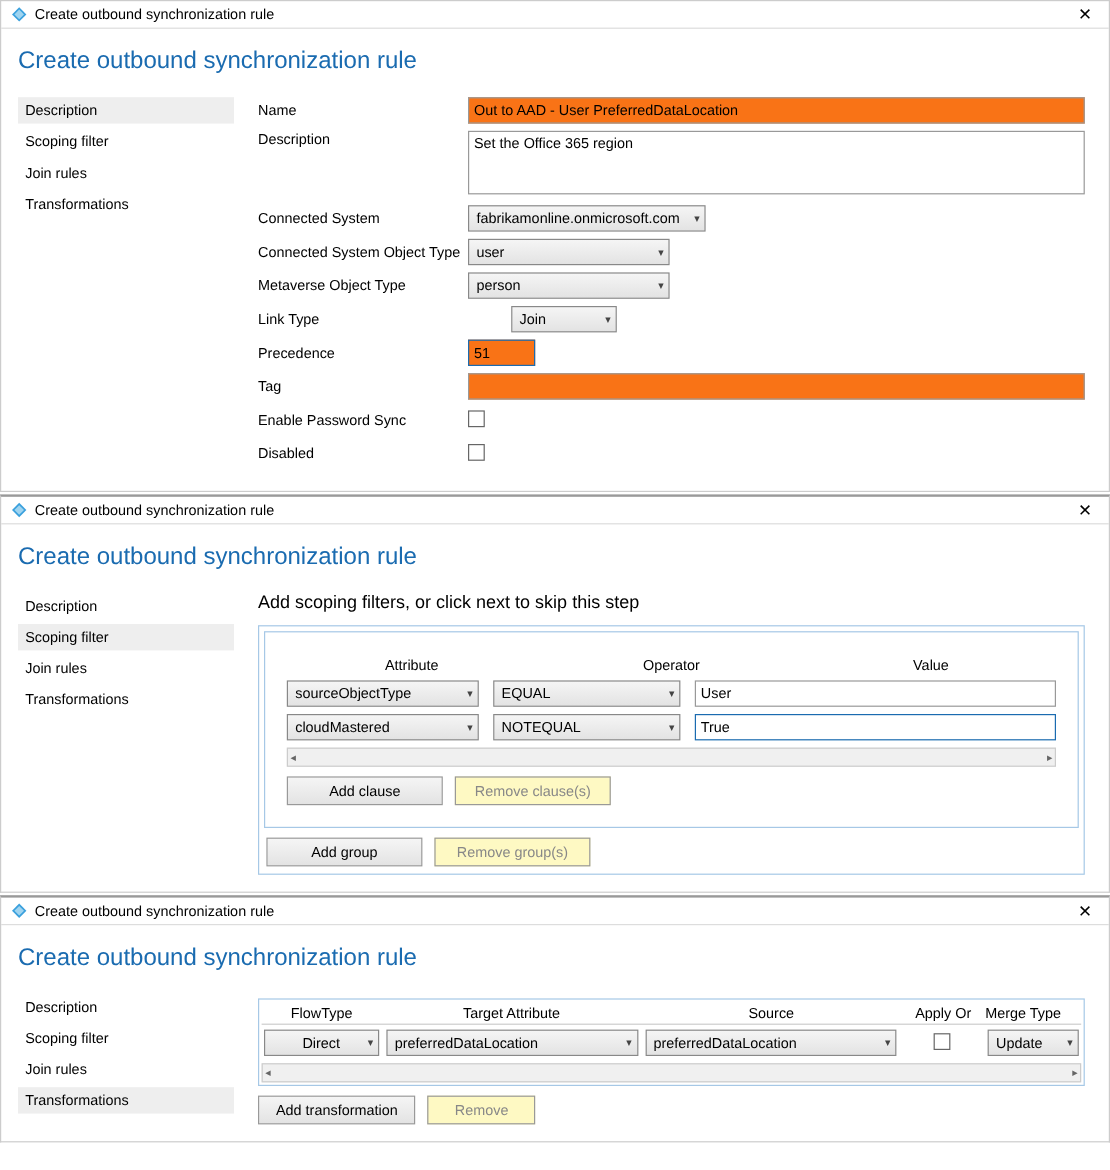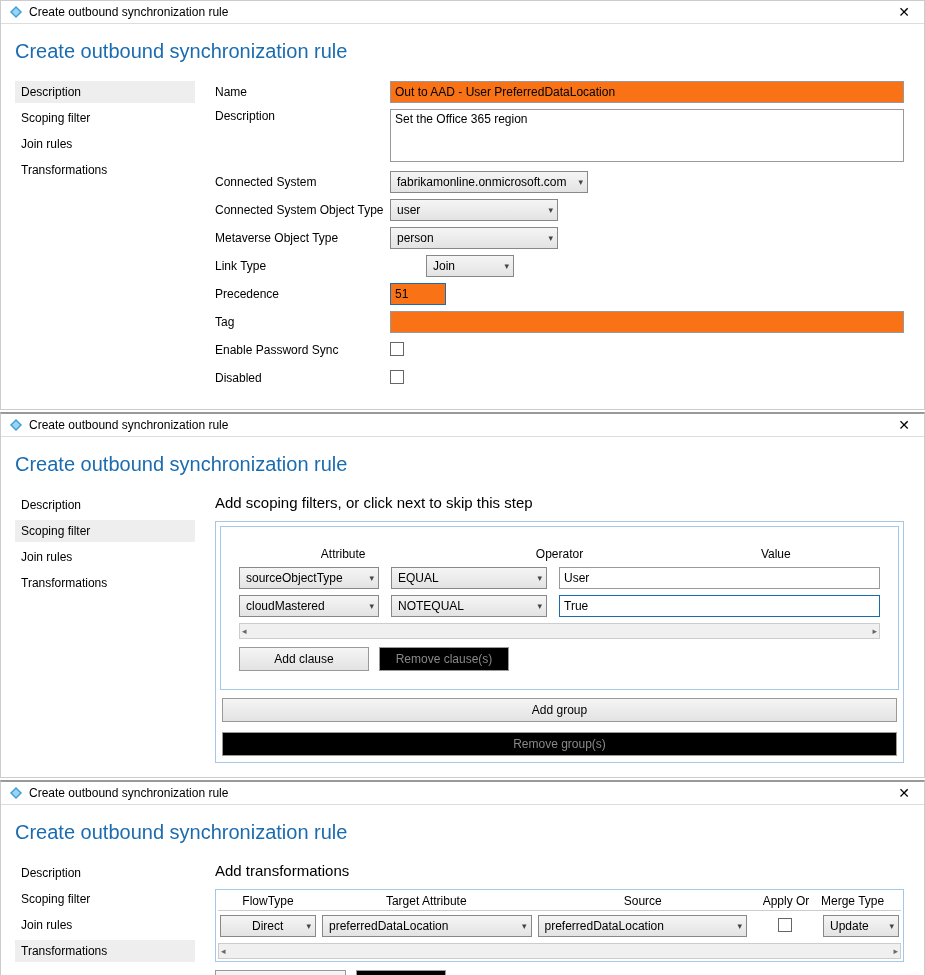--- a/index.html
+++ b/index.html
@@ -137,21 +137,21 @@
   .filter-inner {
     border: 1px solid #a6c8e6;
     padding: 18px;
   }
   .filter-line {
     display: flex;
     gap: 12px;
     margin-bottom: 6px;
     align-items: center;
   }
-  .filter-line .dd { width: 140px; }
+  .filter-line .dd { width: 160px; }
   .filter-line .dd.op { width: 156px; }
   .filter-line input.val {
     flex: 1;
     height: 22px;
     border: 1px solid #999;
     padding: 2px 4px;
     font: inherit;
   }
   .filter-line input.val.active { border: 1px solid #1a6bb0; }
   .hscroll {
@@ -170,21 +170,21 @@
     height: 24px;
     border: 1px solid #999;
     background: linear-gradient(#f5f5f5,#e3e3e3);
     padding: 0 14px;
     font: inherit;
     cursor: pointer;
     min-width: 130px;
   }
   .btn.disabled {
     color: #888;
-    background: #000000;
+    background: #fef9c3;
     cursor: default;
   }
   .btnrow {
     display: flex;
     gap: 10px;
     margin-top: 8px;
   }
   .transbox {
     border: 1px solid #a6c8e6;
     padding: 2px;
@@ -359,21 +359,21 @@
               </div>
               <div class="hscroll">
                   <span>◂</span>
                   <span>▸</span>
                 </div>
               <div class="btnrow">
                 <button class="btn">Add clause</button>
                 <button class="btn disabled">Remove clause(s)</button>
               </div>
             </div>
-            <div class="btnrow" style="margin:8px 2px 2px 2px;flex-direction:column;">
+            <div class="btnrow" style="margin:8px 2px 2px 2px;">
               <button class="btn">Add group</button>
               <button class="btn disabled">Remove group(s)</button>
             </div>
           </div>
         </div>
       </div>
     </div>
   </div>
 </div>
 
@@ -392,21 +392,20 @@
     <div style="display:flex;flex-direction:column;width:100%;">
       <h2 class="page-title">Create outbound synchronization rule</h2>
       <div style="display:flex;">
         <div class="sidebar" style="padding-top:0;">
           <div class="sidebar-item"><span>Description</span></div>
           <div class="sidebar-item"><span>Scoping filter</span></div>
           <div class="sidebar-item"><span>Join rules</span></div>
           <div class="sidebar-item selected"><span>Transformations</span></div>
         </div>
         <div class="main">
-          <div class="section-label">Add transformations</div>
           <div class="transbox">
             <div class="trans-header">
               <div class="th-ft">FlowType</div>
               <div class="th-ta">Target Attribute</div>
               <div class="th-src">Source</div>
               <div class="th-apo">Apply Or</div>
               <div class="th-mt">Merge Type</div>
             </div>
             <div class="trans-row">
               <div class="dd ft">

